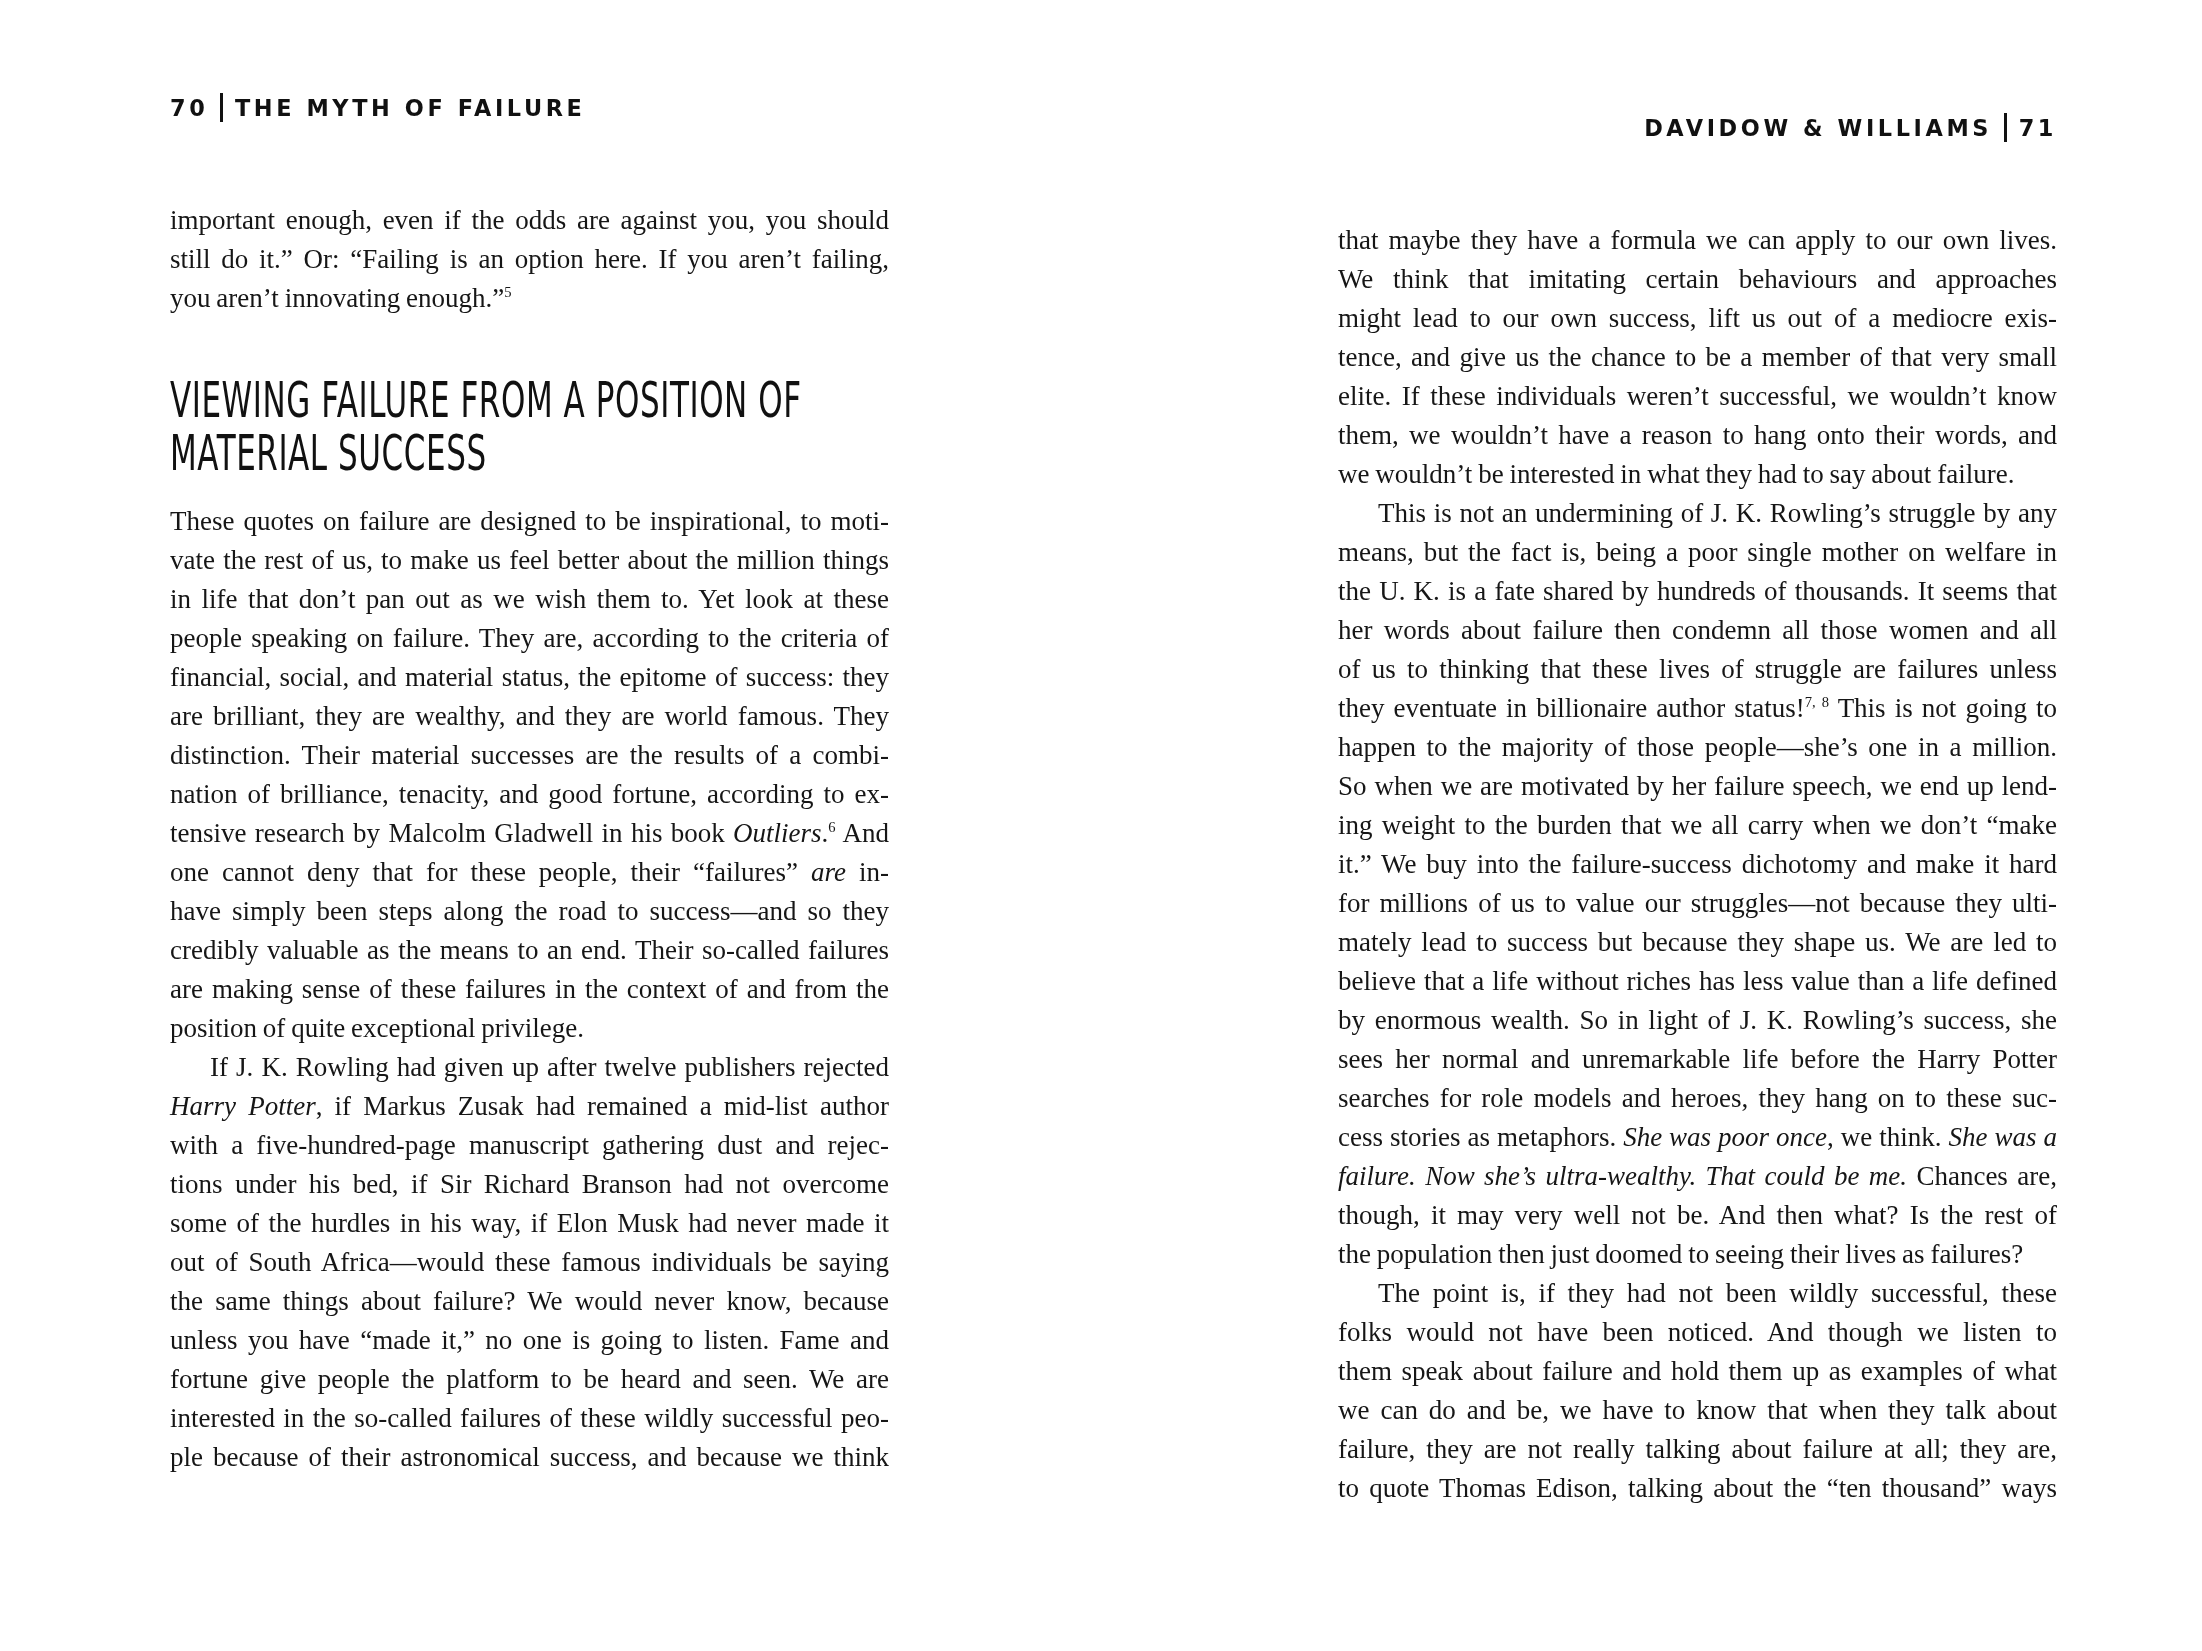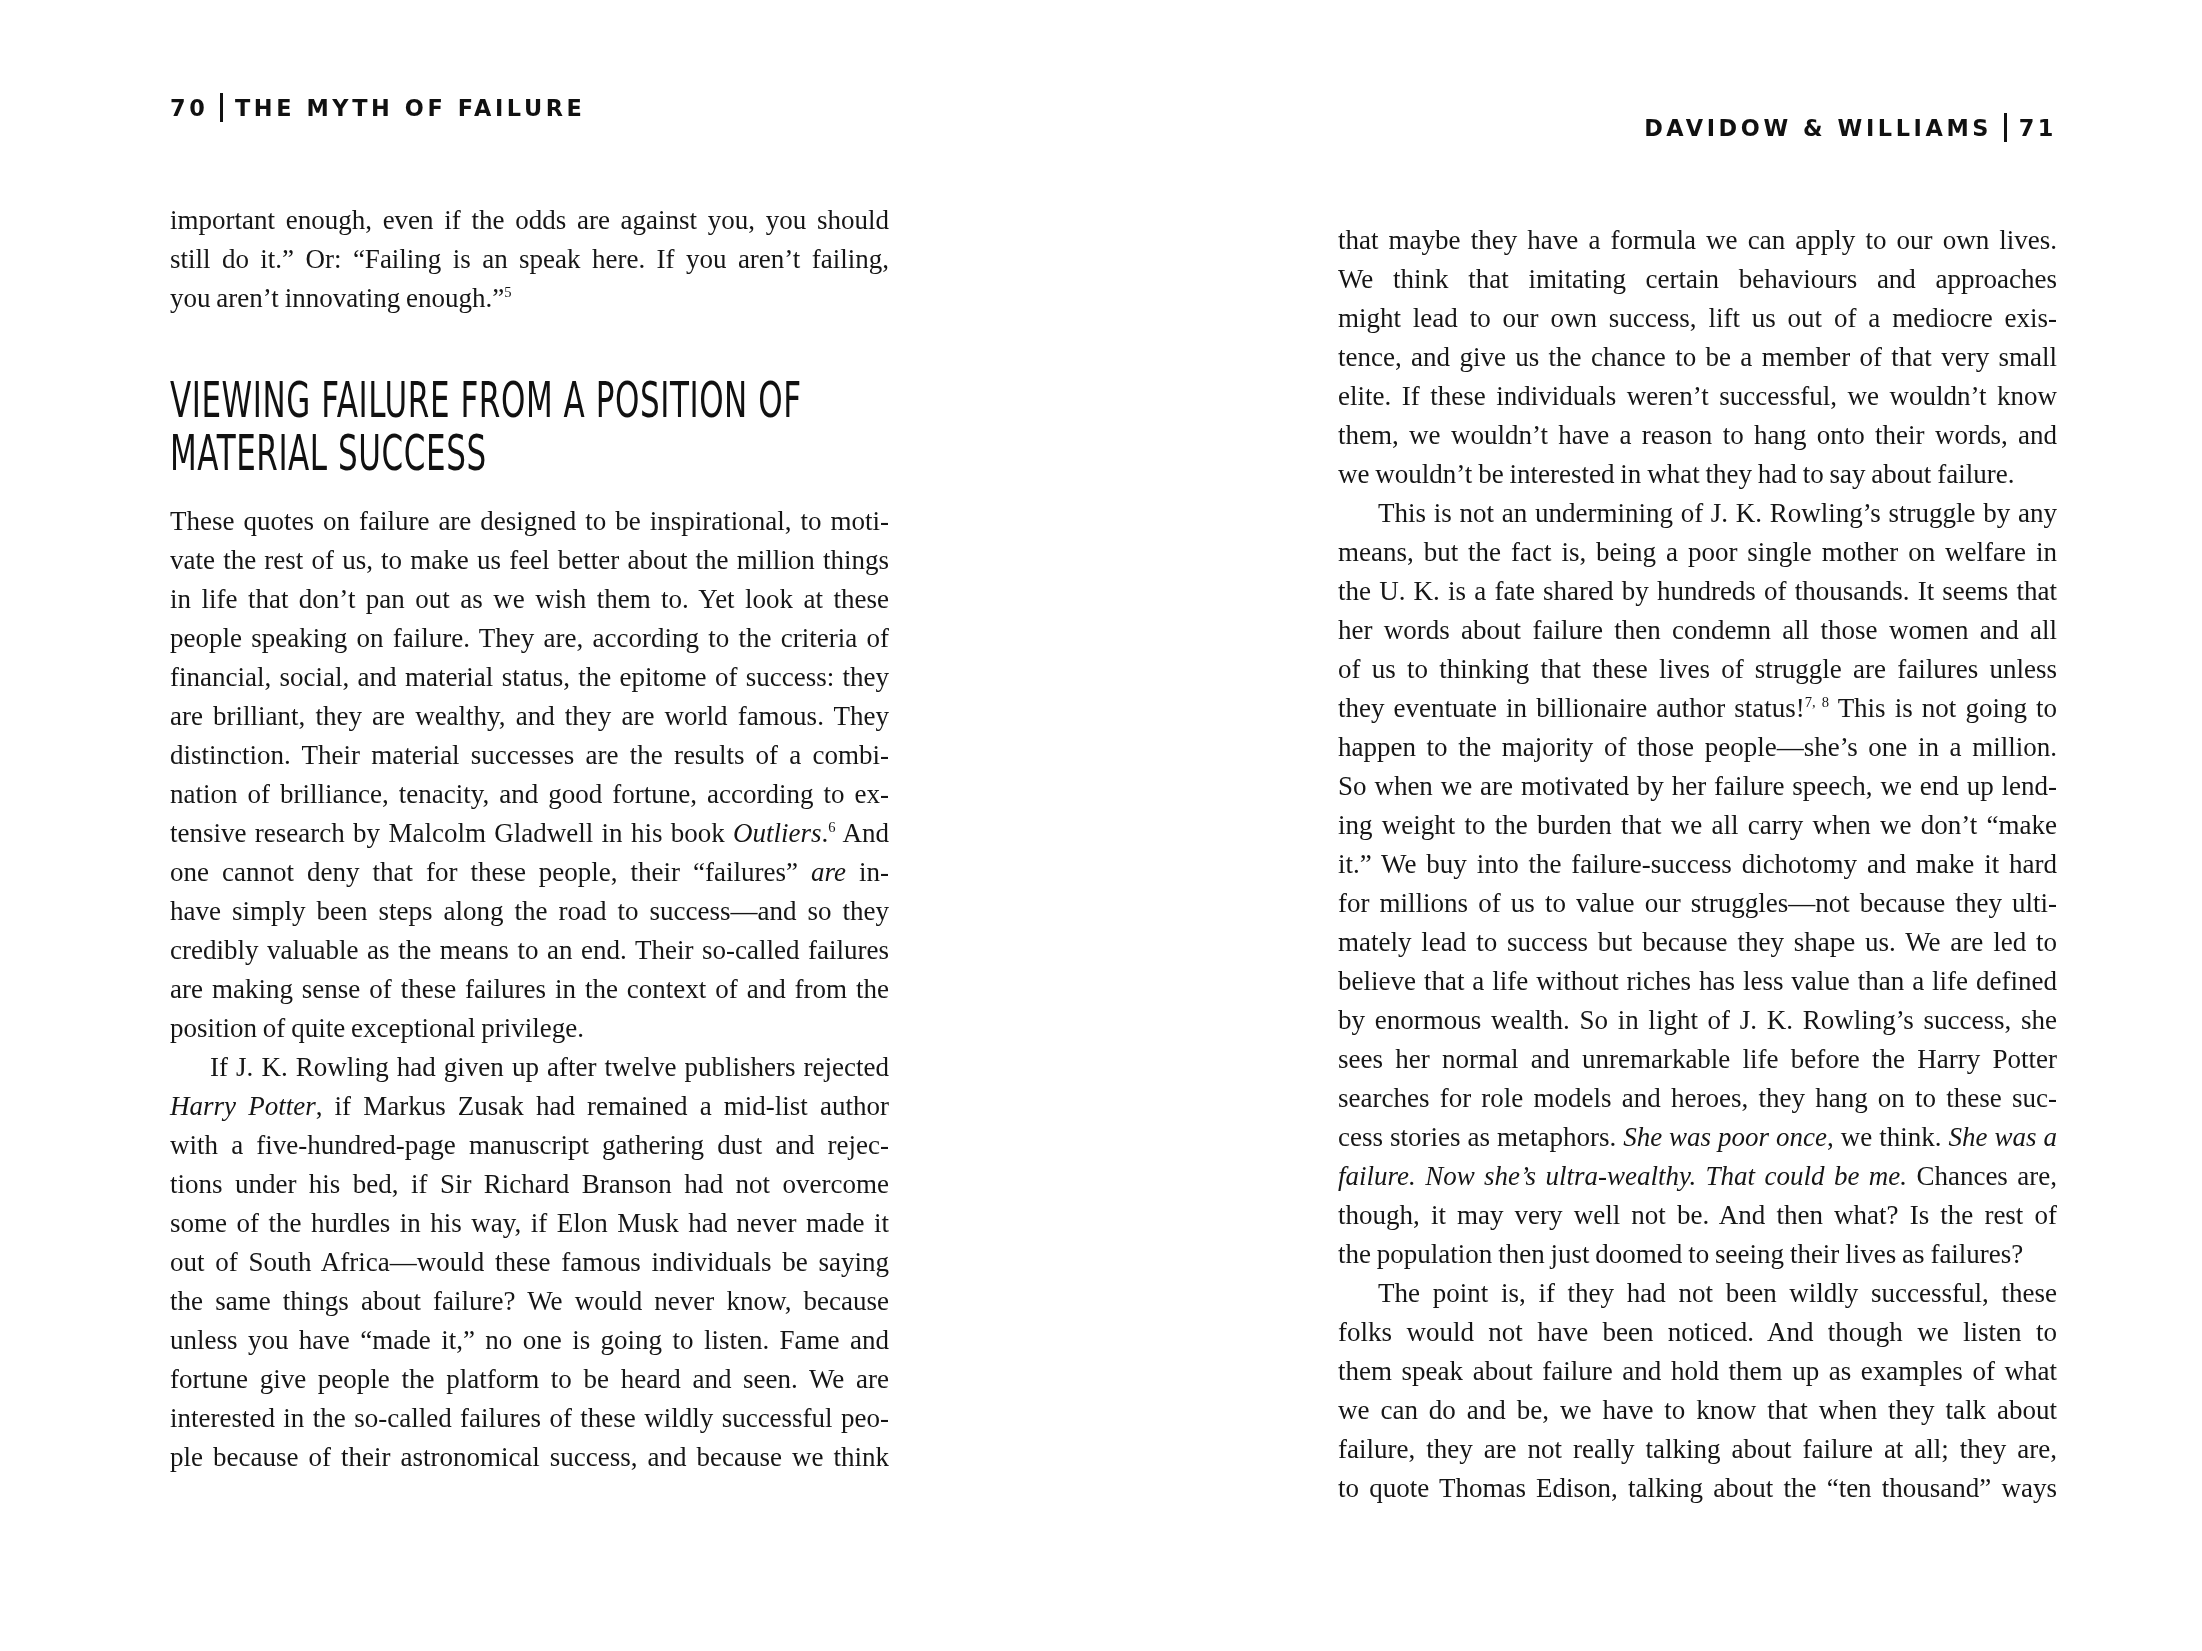--- a/index.html
+++ b/index.html
@@ -39,21 +39,21 @@
 </head>
 <body>
 
 <div class="page left">
   <div class="running-head">
     <span>70</span><span class="sep"></span><span>THE MYTH OF FAILURE</span>
   </div>
 
   <div class="column" id="left-top" style="top:201px;">
       <div class="line">important enough, even if the odds are against you, you should</div>
-      <div class="line">still do it.” Or: “Failing is an speak here. If you aren’t failing,</div>
+      <div class="line">still do it.” Or: “Failing is an option here. If you aren’t failing,</div>
       <div class="line last">you aren’t innovating enough.”<sup>5</sup></div>
     </div>
 
   <div class="heading">
     <div>VIEWING FAILURE FROM A POSITION OF</div>
     <div>MATERIAL SUCCESS</div>
   </div>
 
   <div class="column" id="left-body" style="top:502px;">
       <div class="line">These quotes on failure are designed to be inspirational, to moti-</div>

